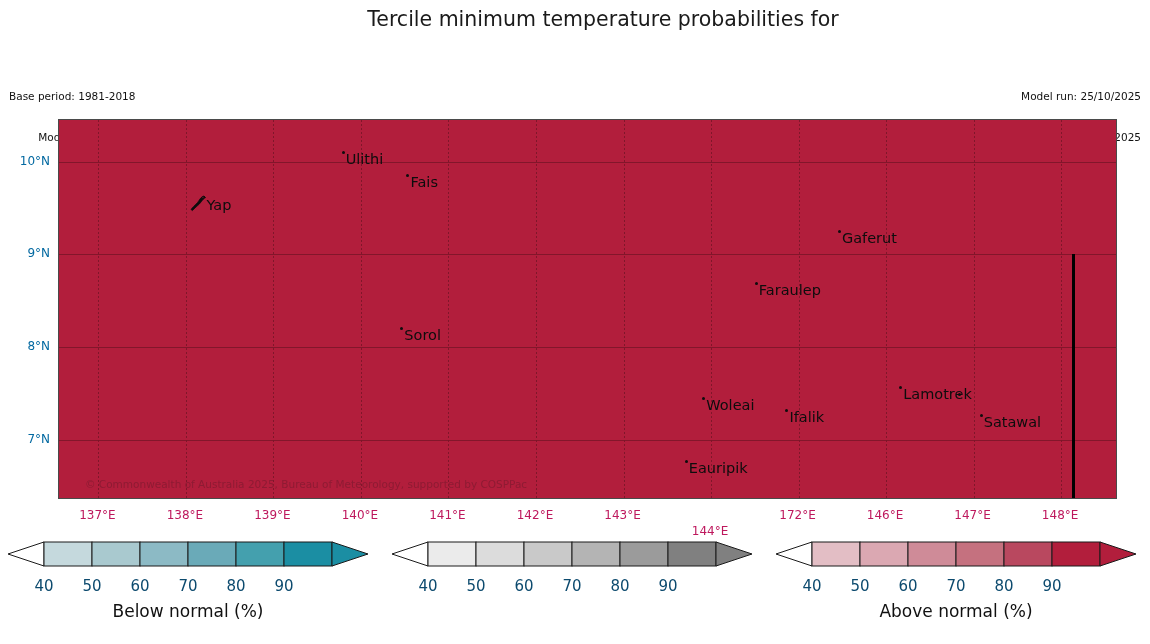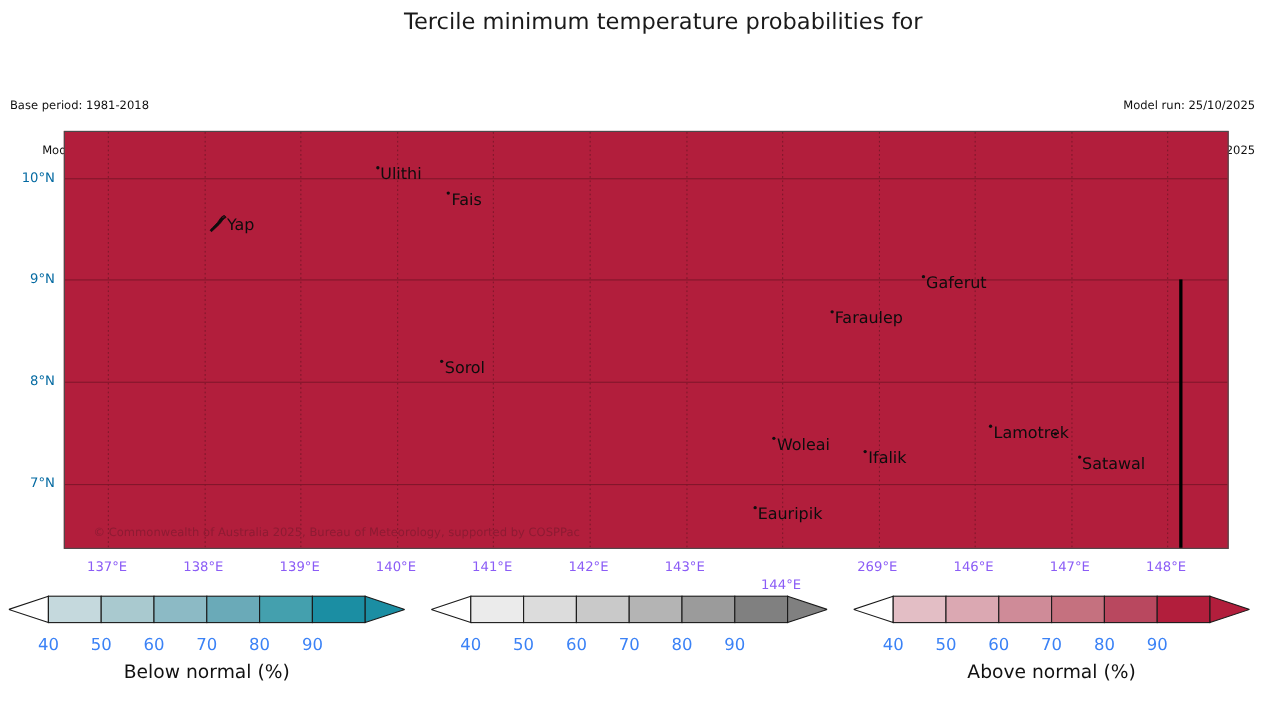--- a/index.html
+++ b/index.html
@@ -117,21 +117,21 @@
     font-size: 10.5px;
     color: #8e1b33;
     white-space: nowrap;
   }
 
   
   .xtick {
     position: absolute;
     top: 508px;
     font-size: 12px;
-    color: #8b5cf6;
+    color: #be185d;
     transform: translateX(-50%);
     white-space: nowrap;
   }
   .ytick {
     position: absolute;
     left: 50px;
     font-size: 12px;
     color: #0369a1;
     transform: translate(-100%, -50%);
     white-space: nowrap;
@@ -151,21 +151,21 @@
   .cbar-svg { display: block; }
   .cbar-ticklabels {
     position: relative;
     height: 20px;
     margin-top: 1px;
   }
   .cbar-ticklabels span {
     position: absolute;
     top: 0;
     font-size: 15px;
-    color: #3b82f6;
+    color: #0c4a6e;
     transform: translateX(-50%);
   }
   .cbar-title {
     text-align: center;
     font-size: 17px;
     color: #111;
     margin-top: 4px;
     white-space: nowrap;
   }
 </style>
@@ -204,21 +204,21 @@
       <div class="grid-v" style="left: 914.591px;"></div>
       <div class="grid-v" style="left: 1002.11px;"></div>
     </div>
   <div id="places-layer">
       <svg class="isle-svg" width="22" height="20" viewBox="0 0 22 20" style="left: 129.407px; top: 74.2683px;">
         <path d="M16 2 C13.6 2.6 12.4 4.4 11.2 6.2 C10.2 7.8 9.2 9 7.6 10.6 C6.2 12 4.6 13.4 3 15.4 L4.4 16.6 C6.2 14.6 7.8 13.2 9.4 11.8 C10.8 10.6 12 9.4 13.2 7.8 C14.6 6 15.8 4.4 17.6 3.6 Z M13.8 3.2 C14.8 2.4 16 2.2 16.8 2.8 C16 3.6 14.8 4.2 13.8 4.4 Z" fill="#0d0d0d" stroke="#0d0d0d" stroke-width="0.8"></path>
       </svg>
       <div class="place" style="left: 146.407px; top: 78.2683px;"><span class="nm">Yap</span></div>
       <div class="place" style="left: 282.692px; top: 31.9268px;"><span class="dot"></span><span class="nm">Ulithi</span></div>
       <div class="place" style="left: 347.457px; top: 55.0976px;"><span class="dot"></span><span class="nm">Fais</span></div>
-      <div class="place" style="left: 778.934px; top: 110.707px; margin-top: 20px;"><span class="dot"></span><span class="nm">Gaferut</span></div>
+      <div class="place" style="left: 778.934px; top: 110.707px;"><span class="dot"></span><span class="nm">Gaferut</span></div>
       <div class="place" style="left: 695.789px; top: 162.61px;"><span class="dot"></span><span class="nm">Faraulep</span></div>
       <div class="place" style="left: 341.331px; top: 208.024px;"><span class="dot"></span><span class="nm">Sorol</span></div>
       <div class="place" style="left: 643.277px; top: 278.463px;"><span class="dot"></span><span class="nm">Woleai</span></div>
       <div class="place" style="left: 726.421px; top: 289.585px;"><span class="dot"></span><span class="nm">Ifalik</span></div>
       <div class="place" style="left: 840.198px; top: 267.341px;"><span class="dot"></span><span class="nm">Lamotrek</span></div>
       <div class="place" style="left: 920.717px; top: 295.146px;"><span class="dot"></span><span class="nm">Satawal</span></div>
       <div class="place" style="left: 625.773px; top: 341.488px;"><span class="dot"></span><span class="nm">Eauripik</span></div>
       <div class="place" style="left: 898.837px; top: 273.829px;"><span class="dot"></span></div>
     </div>
   <div id="meridian-line" style="left: 1012.61px; top: 134.39px; height: 245.61px;"></div>
@@ -227,21 +227,21 @@
 
 <div id="xticks-layer">
     <div class="xtick" style="left: 97.3843px;">137°E</div>
     <div class="xtick" style="left: 184.905px;">138°E</div>
     <div class="xtick" style="left: 272.426px;">139°E</div>
     <div class="xtick" style="left: 359.946px;">140°E</div>
     <div class="xtick" style="left: 447.467px;">141°E</div>
     <div class="xtick" style="left: 534.988px;">142°E</div>
     <div class="xtick" style="left: 622.508px;">143°E</div>
     <div class="xtick" style="left: 710.029px; margin-top: 16px;">144°E</div>
-    <div class="xtick" style="left: 797.55px;">269°E</div>
+    <div class="xtick" style="left: 797.55px;">172°E</div>
     <div class="xtick" style="left: 885.07px;">146°E</div>
     <div class="xtick" style="left: 972.591px;">147°E</div>
     <div class="xtick" style="left: 1060.11px;">148°E</div>
   </div>
 <div id="yticks-layer">
     <div class="ytick" style="top: 160.707px;">10°N</div>
     <div class="ytick" style="top: 253.39px;">9°N</div>
     <div class="ytick" style="top: 346.073px;">8°N</div>
     <div class="ytick" style="top: 438.756px;">7°N</div>
   </div>

